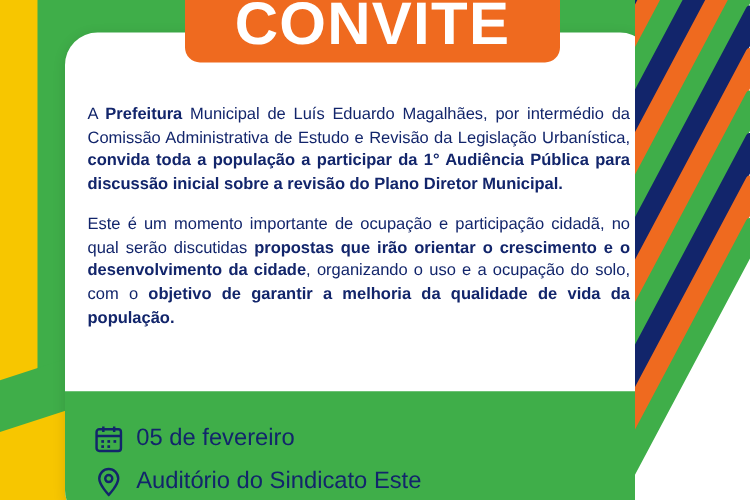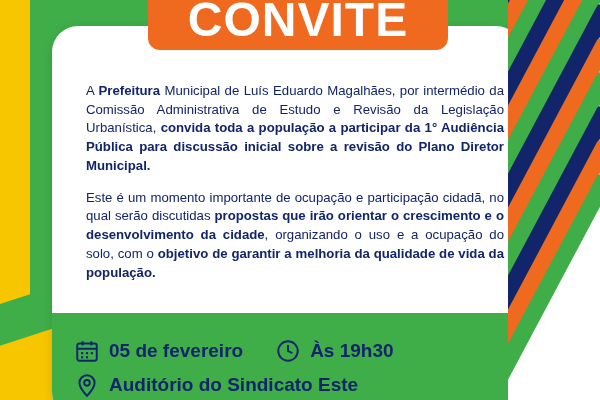--- a/index.html
+++ b/index.html
@@ -79,42 +79,42 @@
   
   .body-text {
     position: absolute;
     left: 18px; top: 56px;
     width: 434px;
     color: #12256b;
     font-size: 13.2px;
     line-height: 1.42;
     text-align: justify;
   }
-  .body-text p { margin: 0 0 13px 16px; }
+  .body-text p { margin: 0 0 13px 0; }
   .body-text b { font-weight: bold; }
 
   
   .info-bar {
     position: absolute;
     left: 0; bottom: 0;
     width: 470px; height: 105px;
     background: #3fae49;
     display: flex;
     flex-direction: column;
     justify-content: center;
     gap: 8px;
     padding: 10px 0 6px 22px;
   }
   .info-row {
     display: flex;
     align-items: center;
     gap: 10px;
     color: #12256b;
     font-size: 19px;
-    font-weight: bold;
+    font-weight: normal;
     text-align: right;
   }
   .info-item { display: flex; align-items: center; gap: 9px; }
   .info-item.spaced { margin-left: 22px; }
   .ico { width: 26px; height: 26px; flex: 0 0 26px; }
   .ico svg { display: block; }
 
   
   .stripes {
     position: absolute;
@@ -164,29 +164,20 @@
               <line x1="16" y1="3" x2="16" y2="7"></line>
               <rect x="6.5" y="13" width="2" height="2" fill="#12256b" stroke="none"></rect>
               <rect x="11" y="13" width="2" height="2" fill="#12256b" stroke="none"></rect>
               <rect x="15.5" y="13" width="2" height="2" fill="#12256b" stroke="none"></rect>
               <rect x="6.5" y="16.8" width="2" height="2" fill="#12256b" stroke="none"></rect>
               <rect x="11" y="16.8" width="2" height="2" fill="#12256b" stroke="none"></rect>
             </svg>
           </span>
           <span>05 de fevereiro</span>
         </div>
-        <div class="info-item spaced">
-          <span class="ico">
-            <svg width="26" height="26" viewBox="0 0 24 24" fill="none" stroke="#12256b" stroke-width="1.8">
-              <circle cx="12" cy="12" r="9"></circle>
-              <polyline points="12,6.5 12,12 16,14"></polyline>
-            </svg>
-          </span>
-          <span>Às 19h30</span>
-        </div>
       </div>
       <div class="info-row">
         <div class="info-item">
           <span class="ico">
             <svg width="26" height="26" viewBox="0 0 24 24" fill="none" stroke="#12256b" stroke-width="1.8">
               <path d="M12 22s7-7.2 7-12a7 7 0 1 0-14 0c0 4.8 7 12 7 12z"></path>
               <circle cx="12" cy="10" r="2.6"></circle>
             </svg>
           </span>
           <span>Auditório do Sindicato Este</span>

